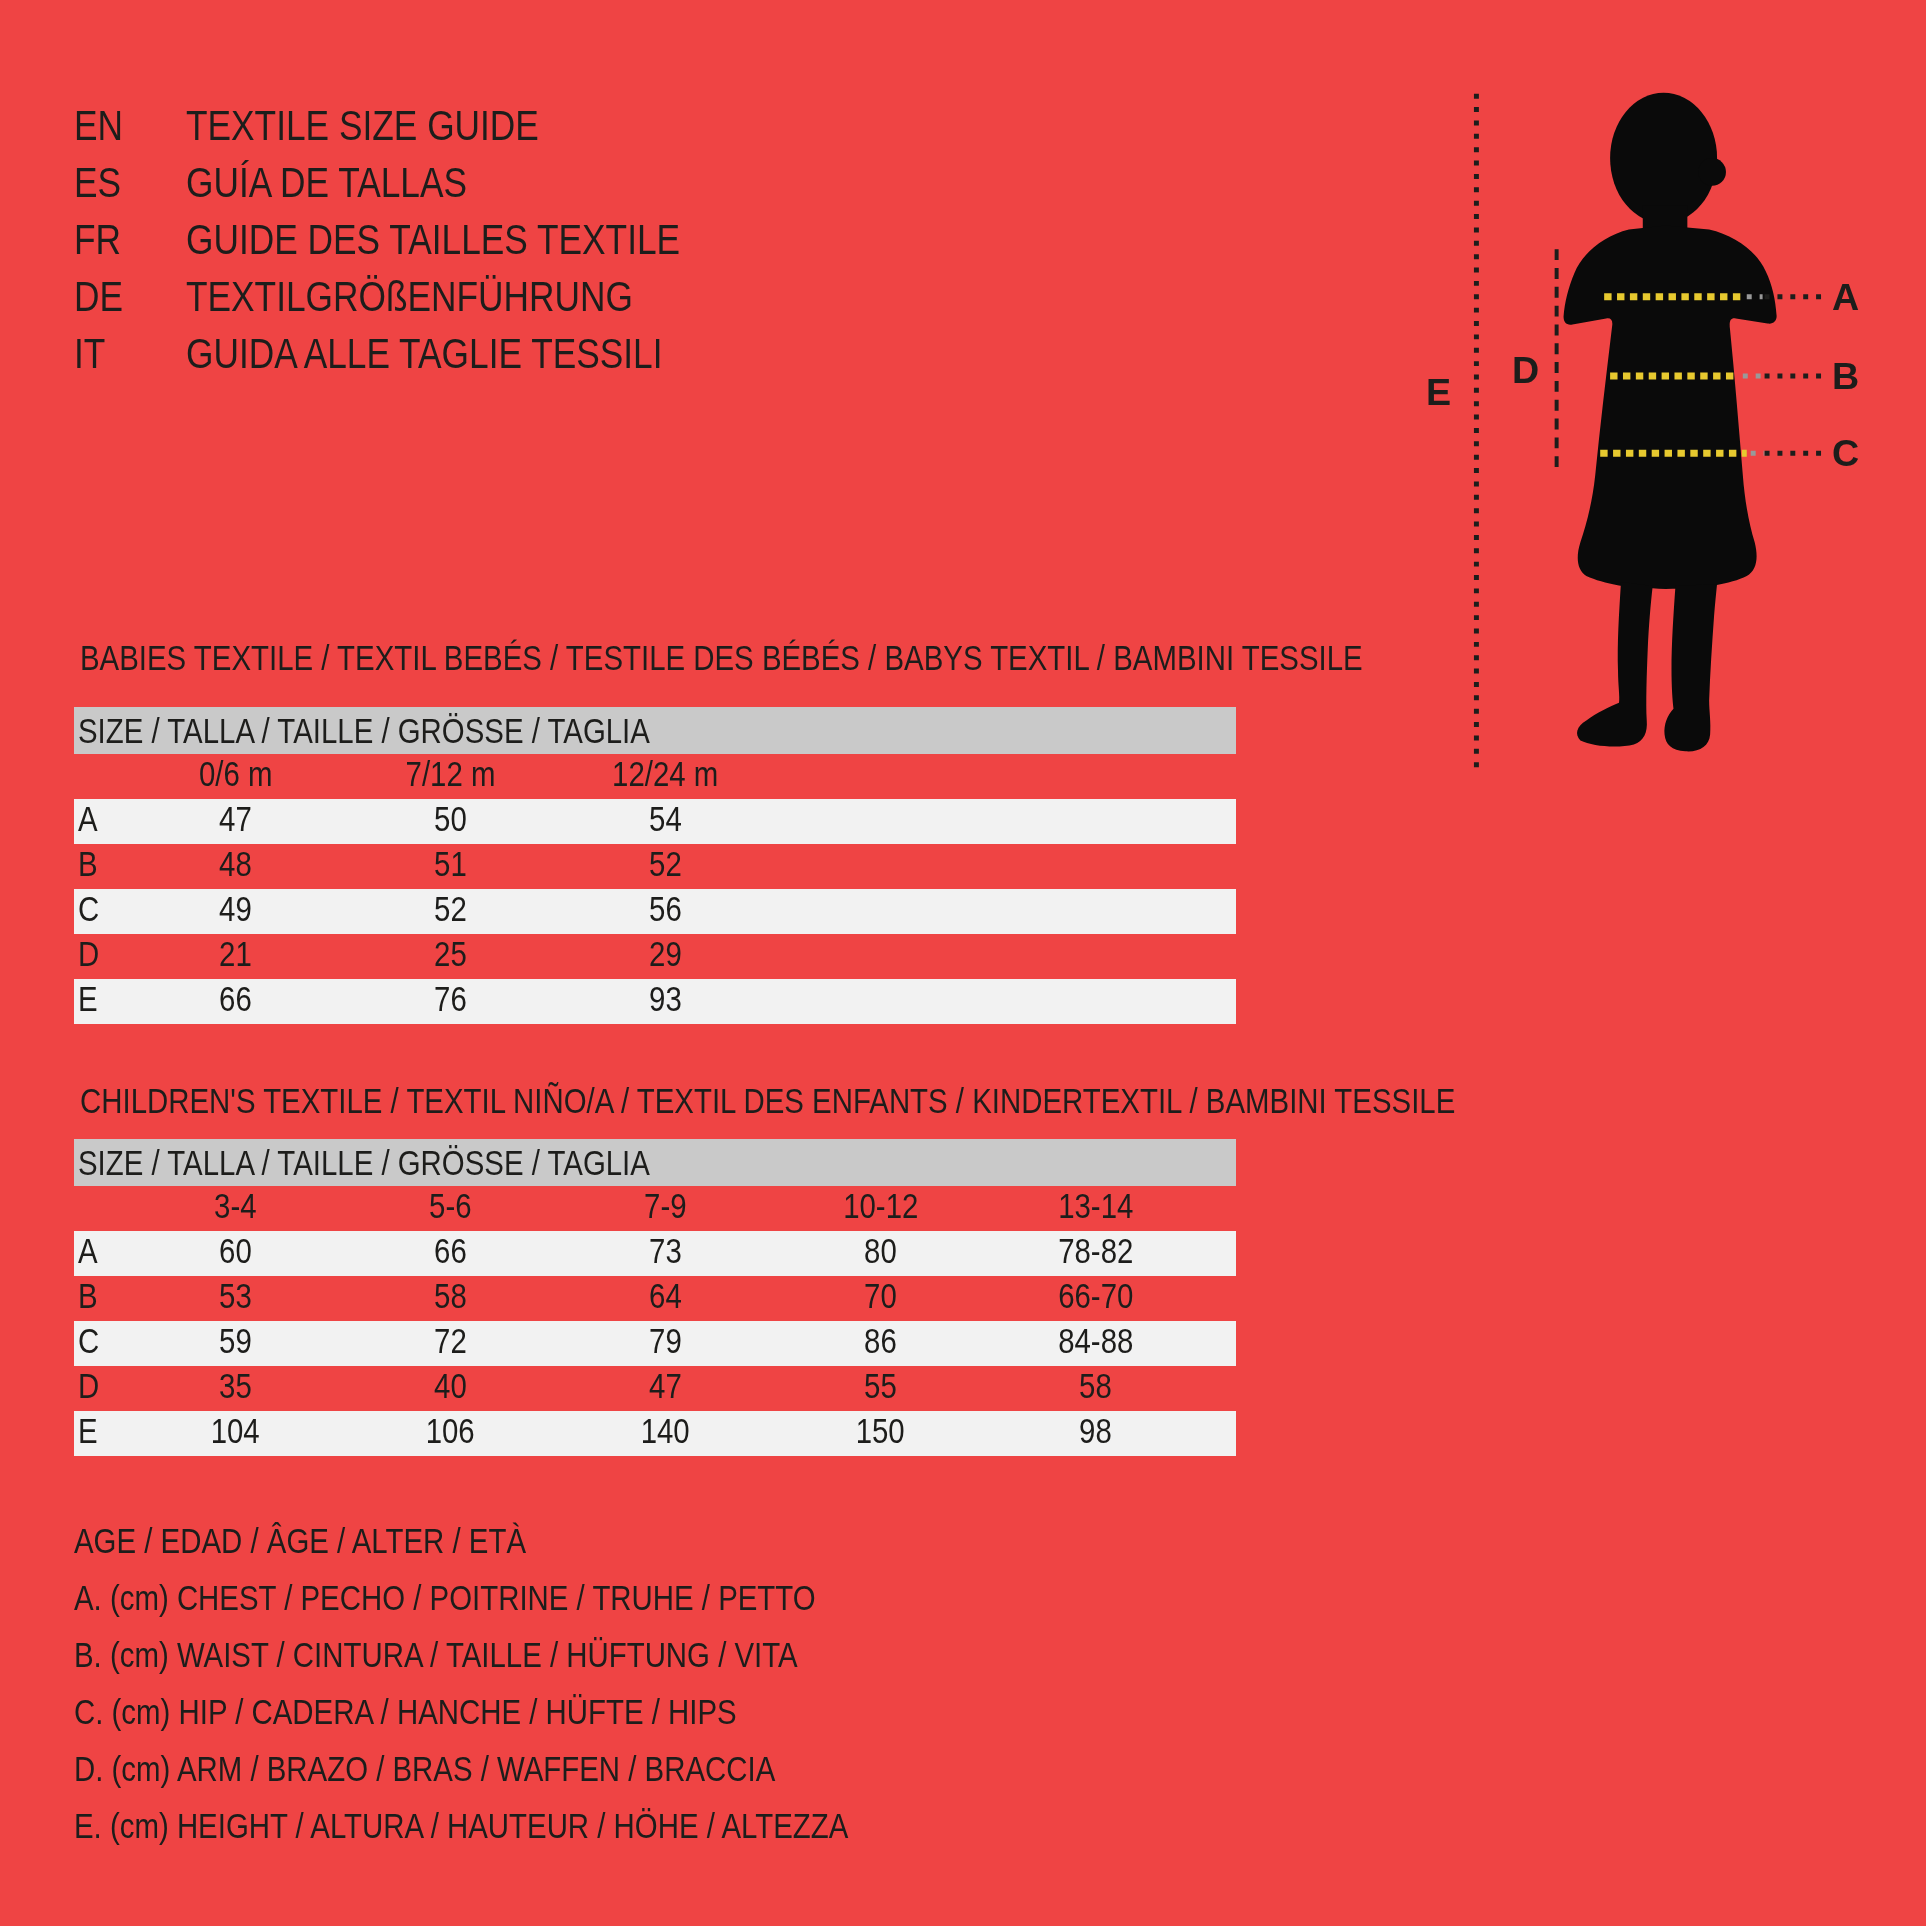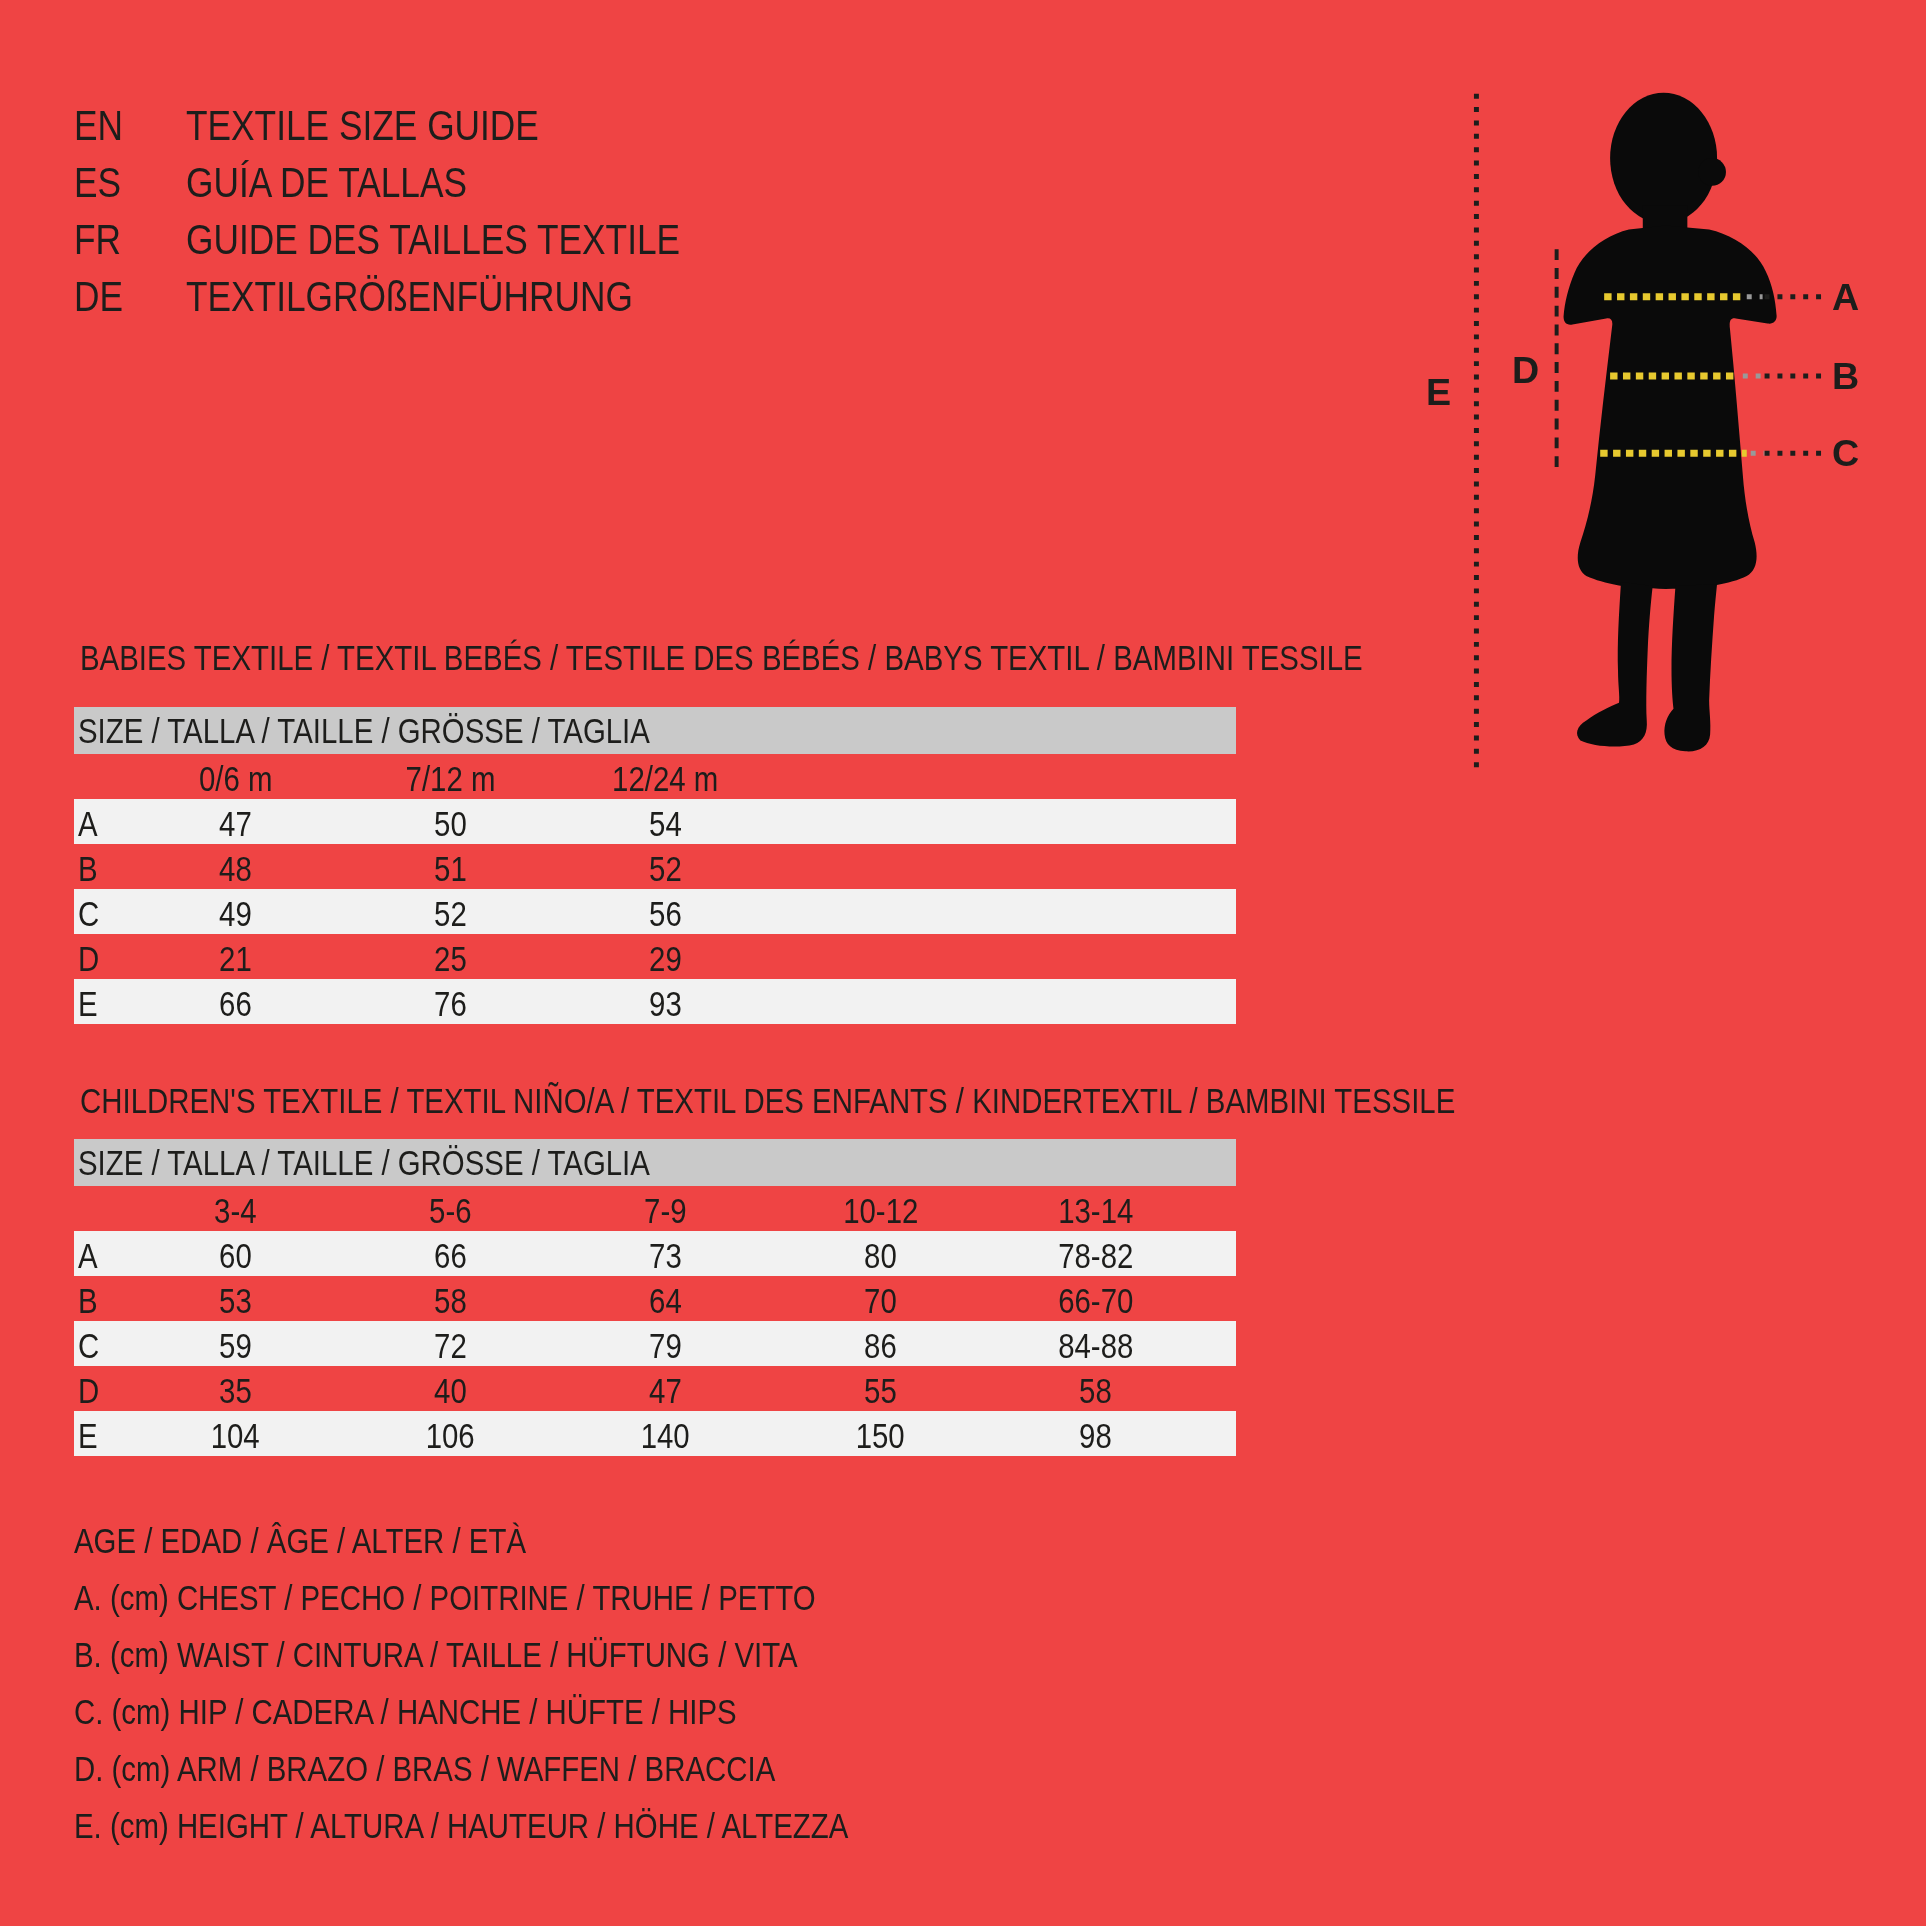--- a/index.html
+++ b/index.html
@@ -23,21 +23,21 @@
   .title-children{top:1080px;}
 
   .size-table{position:absolute;left:74px;width:1162px;}
   .table-babies{top:707px;}
   .table-children{top:1139px;}
   .size-bar{height:47px;background:#c9c9c9;display:flex;align-items:center;padding-left:4px;
             font-size:35px;box-sizing:border-box;}
   .t-row{display:grid;height:45px;}
   .grid-3{grid-template-columns:54px 215px 215px 215px 1fr;}
   .grid-5{grid-template-columns:54px 215px 215px 215px 215px 215px 1fr;}
-  .t-cell{display:flex;align-items:flex-end;justify-content:center;font-size:35px;}
+  .t-cell{display:flex;align-items:flex-start;justify-content:center;font-size:35px;}
   .t-label{justify-content:flex-start;padding-left:4px;}
   .stripe{background:#f2f2f2;}
 
   
   .legend{position:absolute;left:74px;top:1512px;text-align:center;}
   .legend-row{height:57px;display:flex;align-items:center;font-size:35px;}
 </style>
 </head>
 <body>
 
@@ -52,20 +52,24 @@
       <span class="lang-code cx">ES</span>
       <span class="cx">GUÍA DE TALLAS</span>
     </div>
     <div class="lang-row">
       <span class="lang-code cx">FR</span>
       <span class="cx">GUIDE DES TAILLES TEXTILE</span>
     </div>
     <div class="lang-row">
       <span class="lang-code cx">DE</span>
       <span class="cx">TEXTILGRÖßENFÜHRUNG</span>
+    </div>
+    <div class="lang-row">
+      <span class="lang-code cx">IT</span>
+      <span class="cx">GUIDA ALLE TAGLIE TESSILI</span>
     </div>
   </div>
 
   <div class="figure-wrap">
     <svg width="511" height="733" viewBox="0 0 516 740" xmlns="http://www.w3.org/2000/svg">
 
       <line x1="61" y1="35" x2="61" y2="718" stroke="#1d1d1b" stroke-width="5" stroke-dasharray="5 8.5"></line>
 
       <line x1="142" y1="192" x2="142" y2="420" stroke="#1d1d1b" stroke-width="4" stroke-dasharray="11 8"></line>
 

